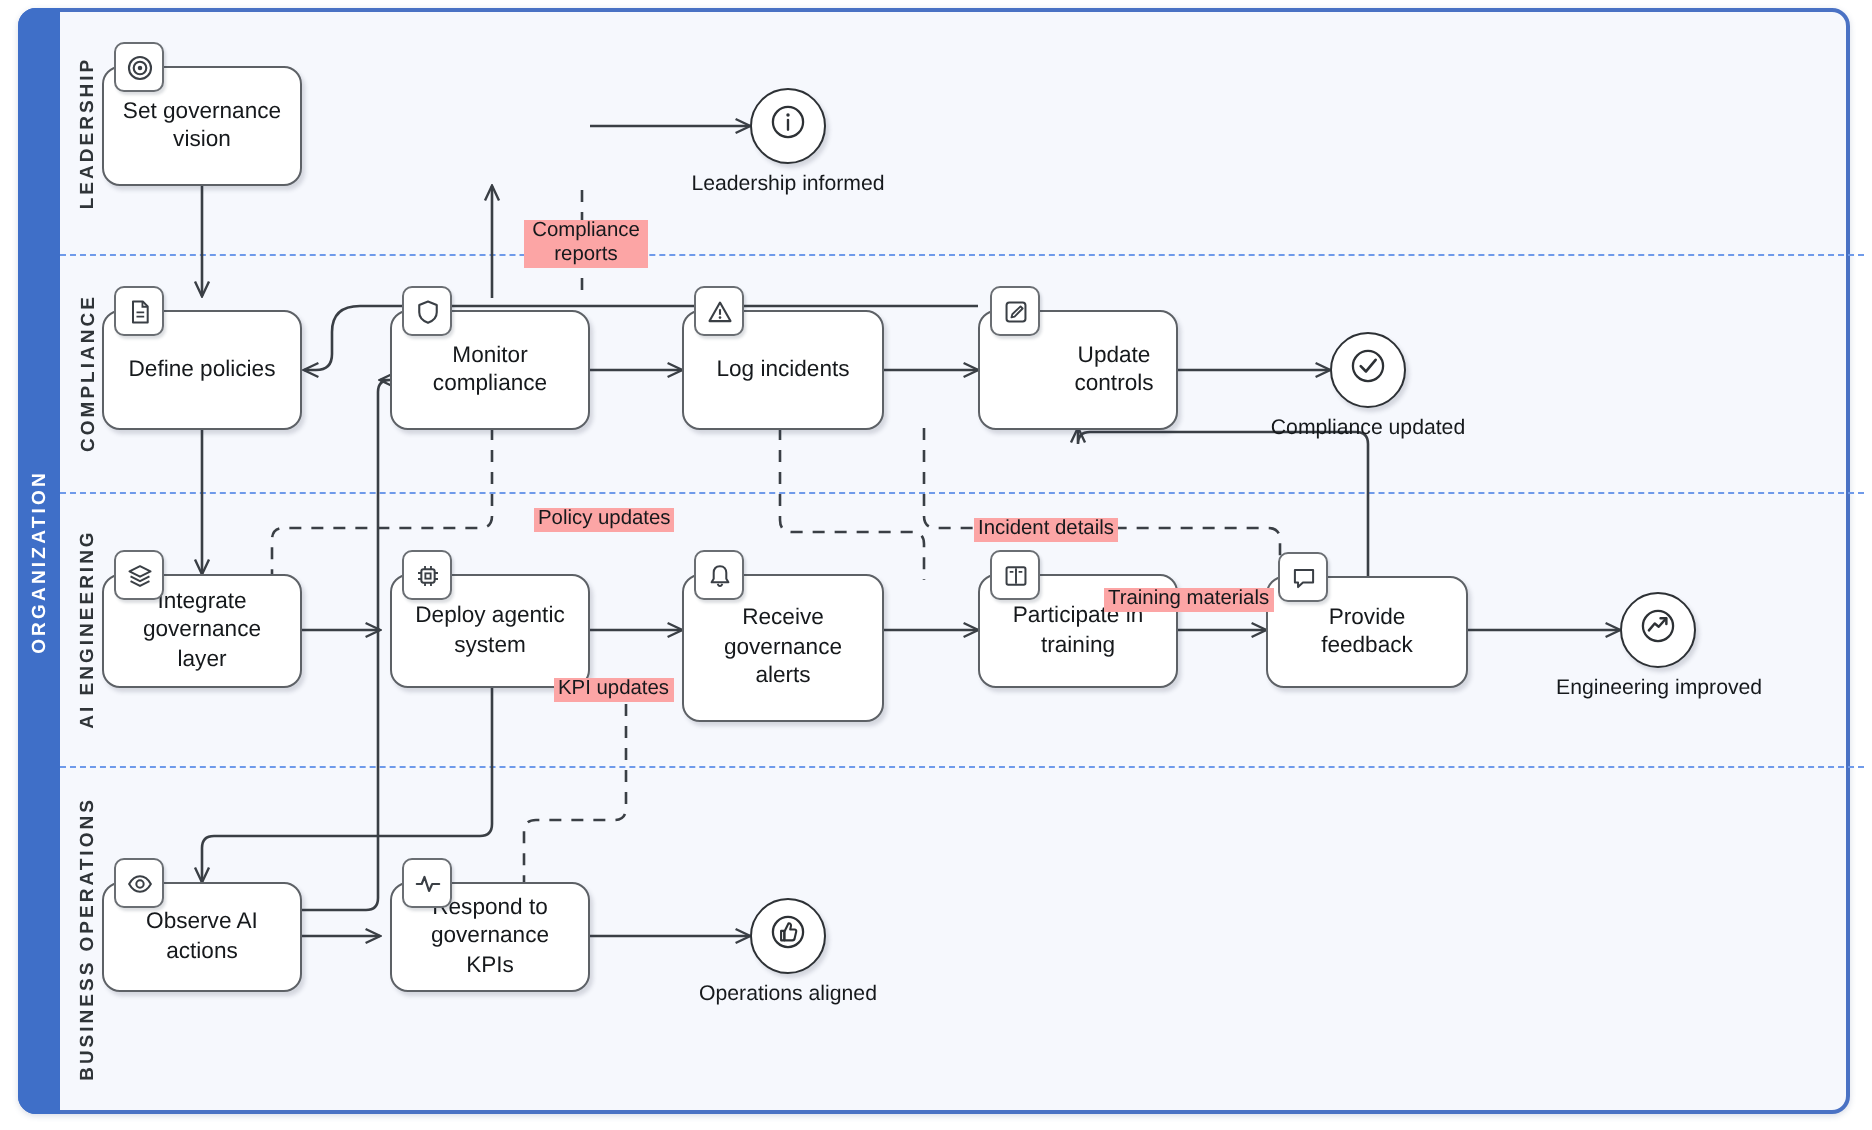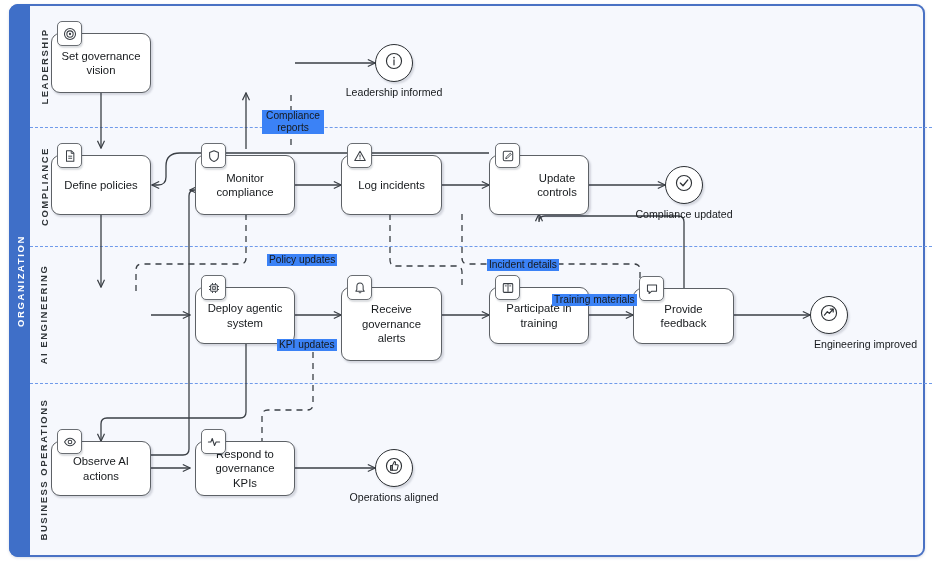--- a/index.html
+++ b/index.html
@@ -22,21 +22,21 @@
         text-align:center;box-sizing:border-box;}
   .task .tl{font-size:11.3px;color:#16191c;line-height:14.5px;padding:0 6px;}
   .tico{position:absolute;left:5px;top:-13px;width:23px;height:23px;background:#ffffff;
         border:1.3px solid #6a6e73;border-radius:5px;box-shadow:1px 1.5px 1.5px rgba(40,50,70,.16);
         display:flex;align-items:center;justify-content:center;}
   .tico svg{display:block;}
   .evt{position:absolute;width:38px;height:38px;border-radius:50%;background:#ffffff;
        border:1.5px solid #2d3135;display:flex;align-items:center;justify-content:center;
        box-shadow:1.5px 2px 2px rgba(40,50,70,.17);box-sizing:border-box;}
   .evtlbl{position:absolute;font-size:10.6px;color:#16191c;white-space:nowrap;text-align:center;}
-  .edgelbl{position:absolute;font-size:10.2px;color:#16191c;white-space:nowrap;background:#3b82f6;
+  .edgelbl{position:absolute;font-size:10.2px;color:#16191c;white-space:nowrap;background:#fca5a5;
        padding:0 2px;line-height:12px;}
   .edgelbl.two{white-space:normal;width:58px;text-align:center;}
 </style>
 </head>
 <body>
 
 <div id="stage">
 
   <div id="pool"></div>
   <div id="poolbar">
@@ -160,20 +160,30 @@
   <div class="task" style="left:489px;top:155px;width:100px;height:60px;padding-left:36px;">
     <span class="tico">
       <svg width="14" height="14" viewBox="0 0 16 16">
           <rect x="2.6" y="2.6" width="10.8" height="10.8" rx="1.6" fill="none" stroke="#3a3f45" stroke-width="1.15"></rect>
           <path d="M10.6,4.8 L11.8,6 L7.2,10.6 L5.4,11.1 L5.9,9.3 Z" fill="none" stroke="#3a3f45" stroke-width="1.05" stroke-linejoin="round"></path>
         </svg>
     </span>
     <span class="tl">Update controls</span>
   </div>
 
+  <div class="task" style="left:51px;top:287px;width:100px;height:57px;">
+    <span class="tico">
+      <svg width="14" height="14" viewBox="0 0 16 16">
+          <path d="M8,2.4 L14,5.4 L8,8.4 L2,5.4 Z" fill="none" stroke="#3a3f45" stroke-width="1.15" stroke-linejoin="round"></path>
+          <path d="M2.6,8.2 L8,10.9 L13.4,8.2" fill="none" stroke="#3a3f45" stroke-width="1.1"></path>
+          <path d="M2.6,10.9 L8,13.6 L13.4,10.9" fill="none" stroke="#3a3f45" stroke-width="1.1"></path>
+        </svg>
+    </span>
+    <span class="tl">Integrate governance layer</span>
+  </div>
 
   <div class="task" style="left:195px;top:287px;width:100px;height:57px;">
     <span class="tico">
       <svg width="14" height="14" viewBox="0 0 16 16">
           <rect x="4.2" y="4.2" width="7.6" height="7.6" rx="1.2" fill="none" stroke="#3a3f45" stroke-width="1.15"></rect>
           <rect x="6.5" y="6.5" width="3" height="3" fill="none" stroke="#3a3f45" stroke-width="1.05"></rect>
           <path d="M6.3,4.2 V2.3 M9.7,4.2 V2.3 M6.3,11.8 V13.7 M9.7,11.8 V13.7 M4.2,6.3 H2.3 M4.2,9.7 H2.3 M11.8,6.3 H13.7 M11.8,9.7 H13.7" stroke="#3a3f45" stroke-width="1.05"></path>
         </svg>
     </span>
     <span class="tl">Deploy agentic system</span>
@@ -251,21 +261,21 @@
 
   <div class="evt" style="left:810px;top:296px;">
     <span>
       <svg width="20" height="20" viewBox="0 0 22 22">
           <circle cx="11" cy="11" r="8.3" fill="none" stroke="#2d3135" stroke-width="1.25"></circle>
           <path d="M6,13.4 L9.2,9.6 L11.4,11.4 L15.4,6.9" fill="none" stroke="#2d3135" stroke-width="1.35" stroke-linecap="round" stroke-linejoin="round"></path>
           <path d="M12.4,6.7 H15.6 V9.9" fill="none" stroke="#2d3135" stroke-width="1.35" stroke-linecap="round" stroke-linejoin="round"></path>
         </svg>
     </span>
   </div>
-  <div class="evtlbl" style="left:778px;top:338px;width:102px;margin-left:36px;">Engineering improved</div>
+  <div class="evtlbl" style="left:778px;top:338px;width:102px;">Engineering improved</div>
 
   <div class="evt" style="left:375px;top:449px;">
     <span>
       <svg width="20" height="20" viewBox="0 0 22 22">
           <circle cx="11" cy="11" r="8.3" fill="none" stroke="#2d3135" stroke-width="1.25"></circle>
           <path d="M7.2,10.4 H9 V15.6 H7.2 Z" fill="none" stroke="#2d3135" stroke-width="1.15" stroke-linejoin="round"></path>
           <path d="M9,10.9 L11.3,6.2 C12.5,6.2 12.8,7 12.6,7.9 L12.2,9.6 H14.6 C15.3,9.6 15.7,10.2 15.5,10.9 L14.7,14.3 C14.6,15.1 14.1,15.6 13.4,15.6 H9 Z" fill="none" stroke="#2d3135" stroke-width="1.15" stroke-linejoin="round"></path>
         </svg>
     </span>
   </div>

